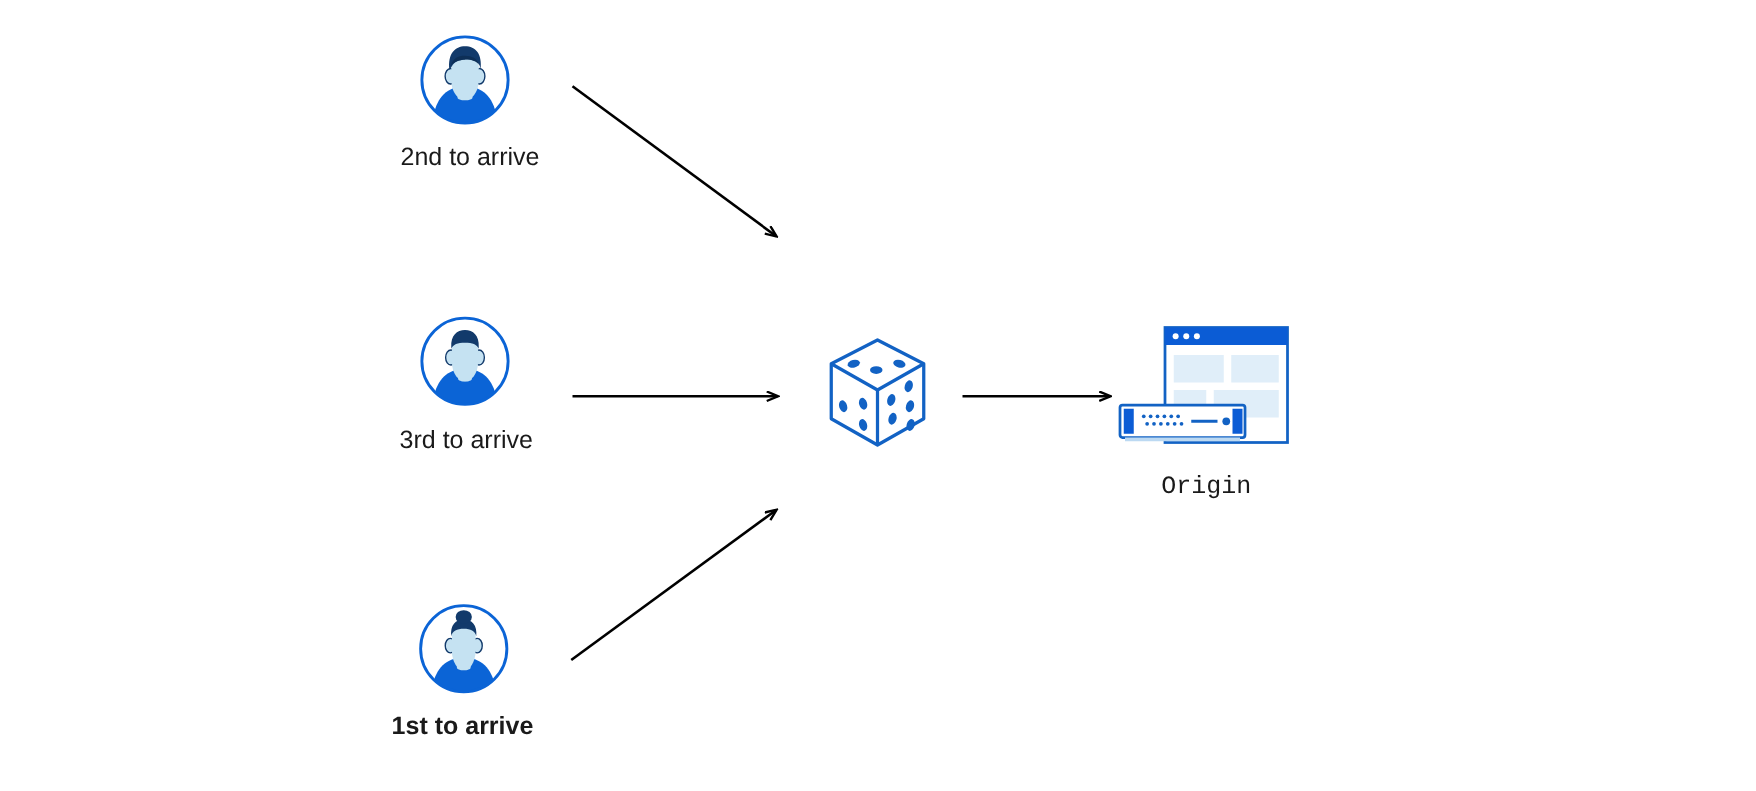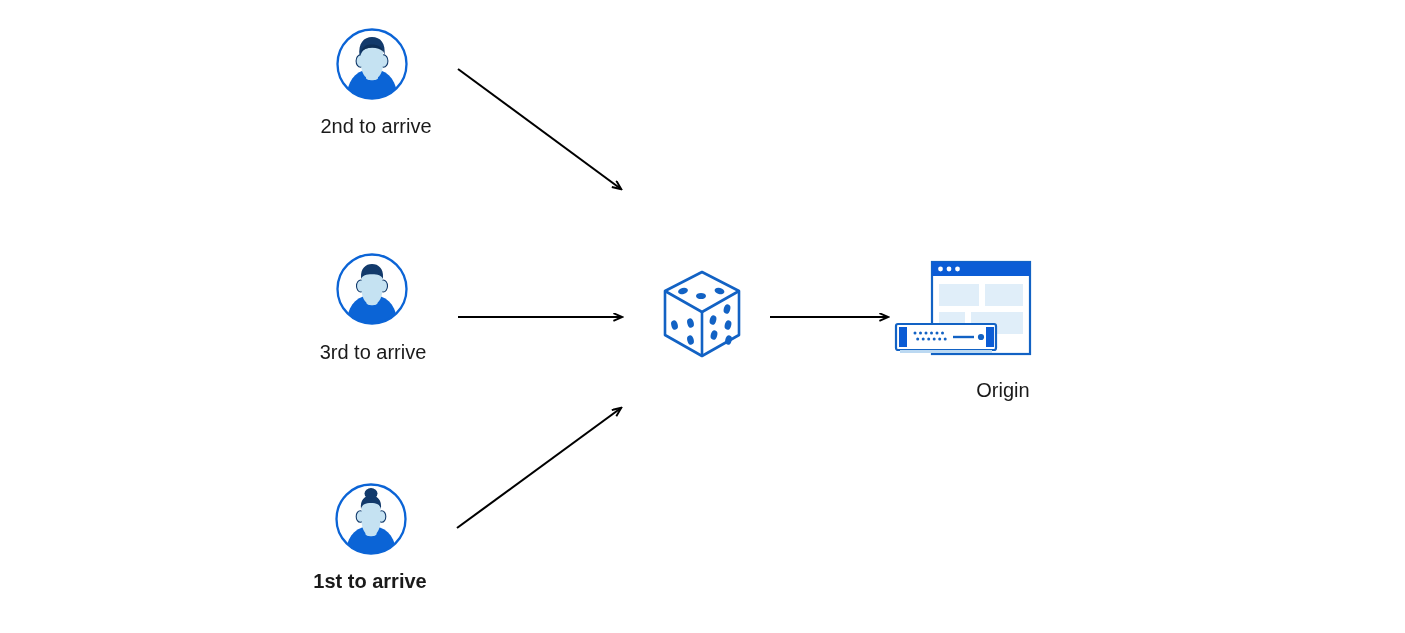--- a/index.html
+++ b/index.html
@@ -198,15 +198,15 @@
           <circle cx="34.7" cy="81" r="1.5"></circle>
             <circle cx="40.2" cy="81" r="1.5"></circle>
           <circle cx="45.7" cy="81" r="1.5"></circle>
             <circle cx="51.2" cy="81" r="1.5"></circle>
         </g>
         <line x1="59" y1="79" x2="80" y2="79" stroke="#1262c4" stroke-width="2.4"></line>
         <circle cx="87" cy="79" r="3.1" fill="#1262c4"></circle>
       </g>
     </svg>
   </div>
-  <div class="node-label" style="left:873px; top:378px;">Origin</div>
+  <div class="node-label" style="left:835px; top:378px;font-family:Liberation Mono, monospace;">Origin</div>
 
 </div>
 
 </body></html>

